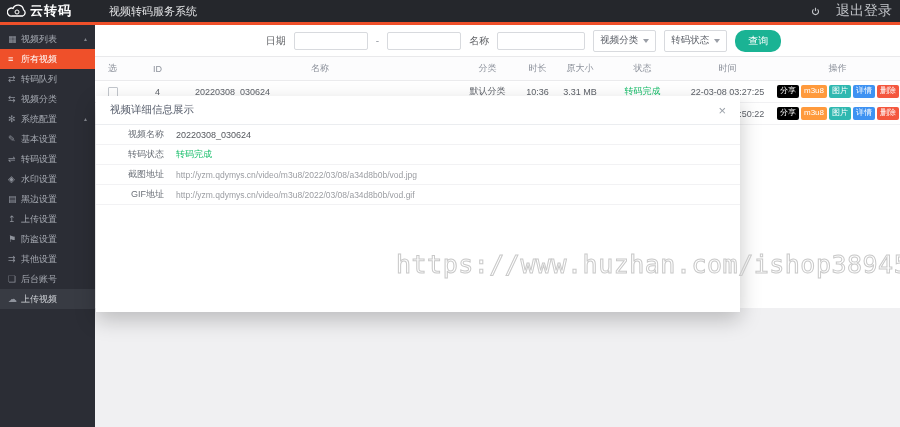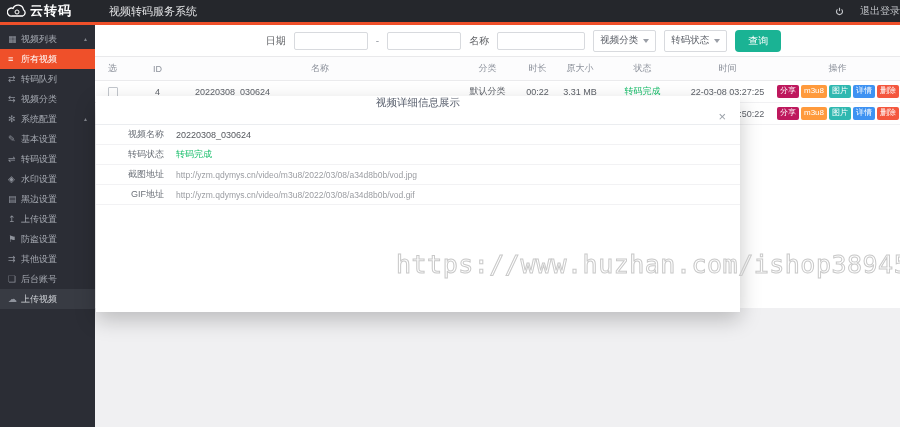--- a/index.html
+++ b/index.html
@@ -5,21 +5,21 @@
   html,body{margin:0;padding:0;}
   body{width:900px;height:427px;font-family:"Liberation Sans","DejaVu Sans",sans-serif;}
   .screen{position:relative;width:900px;height:427px;background:#f0f0f2;overflow:hidden;}
 
   
   .header{position:absolute;top:0;left:0;width:900px;height:22px;background:#25272c;
           border-bottom:3px solid #ef502a;display:flex;align-items:center;z-index:30;text-align:right;}
   .logo{width:95px;flex:none;display:flex;align-items:center;gap:3px;padding-left:7px;box-sizing:border-box;}
   .logo-text{color:#fff;font-size:13px;font-weight:bold;letter-spacing:1px;}
   .app-title{margin-left:14px;color:#e3e4e6;font-size:11px;}
-  .logout{margin-left:auto;margin-right:0;color:#c2c5c9;font-size:10px;display:flex;align-items:center;gap:16px;cursor:pointer;}
+  .logout{margin-left:auto;margin-right:8px;color:#c2c5c9;font-size:14px;display:flex;align-items:center;gap:16px;cursor:pointer;}
 
   
   .sidebar{position:absolute;top:25px;left:0;width:95px;height:402px;background:#2b2d35;z-index:20;padding-top:4px;box-sizing:border-box;}
   .side-item{height:20px;display:flex;align-items:center;padding:0 8px;font-size:9px;color:#a6aab2;cursor:pointer;position:relative;white-space:nowrap;}
   .side-item .ic{width:13px;font-size:9px;color:#8e929b;flex:none;}
   .side-item .arr{position:absolute;right:7px;font-size:5px;color:#83868d;}
   .side-item.active{background:#ef502a;color:#fff;}
   .side-item.active .ic{color:#fff;}
   .side-item.highlight{background:#383b43;color:#cfd2d7;}
 
@@ -28,36 +28,36 @@
   .panel{position:absolute;left:0;top:0;width:805px;height:283px;background:#fff;}
 
   .filter-bar{height:31px;border-bottom:1px solid #e9e9eb;display:flex;align-items:center;justify-content:center;
               gap:8px;font-size:10px;color:#606266;padding-left:52px;}
   .f-input{height:18px;border:1px solid #d8dade;border-radius:2px;background:#fff;width:74px;box-sizing:border-box;outline:none;font-size:10px;padding:0 4px;}
   .f-input.name{width:88px;}
   .sep{color:#9a9ea6;}
   .f-select{height:20px;border:1px solid #d8dade;border-radius:2px;display:flex;align-items:center;
             padding:0 6px;gap:5px;color:#5a5e66;font-size:9.5px;cursor:pointer;background:#fff;}
   .caret{width:0;height:0;border-left:3px solid transparent;border-right:3px solid transparent;border-top:4px solid #9a9ea6;}
-  .search-btn{background:#1ab394;color:#fff;font-size:10px;border:none;border-radius:4px;padding:4px 13px;cursor:pointer;}
+  .search-btn{background:#1ab394;color:#fff;font-size:10px;border:none;border-radius:10px;padding:4px 13px;cursor:pointer;}
 
   table{width:100%;border-collapse:collapse;table-layout:fixed;}
   th{font-size:9px;color:#8c919b;font-weight:normal;height:21px;border-bottom:1px solid #ebebed;background:#fcfcfd;text-align:center;}
   td{font-size:9px;color:#5e6269;height:19px;text-align:center;border-bottom:1px solid #f1f1f3;overflow:hidden;white-space:nowrap;}
   .name-cell{text-align:left;padding-left:10px;}
   .status-ok{color:#19be6b;}
   .cbx{appearance:none;-webkit-appearance:none;width:10px;height:10px;border:1px solid #c3c7cd;border-radius:1px;background:#fff;margin:0;vertical-align:middle;}
   .act-btn{display:inline-block;color:#fff;font-size:8px;border-radius:2px;padding:2px 3px;margin:0 1px;line-height:1.1;cursor:pointer;}
-  .ab-share{background:#be185d;} .ab-m3u8{background:#ff9a3c;} .ab-pic{background:#2fb8b0;}
+  .ab-share{background:#000000;} .ab-m3u8{background:#ff9a3c;} .ab-pic{background:#2fb8b0;}
   .ab-detail{background:#3e92f2;} .ab-del{background:#f4573e;}
 
   
   .modal{position:absolute;left:1px;top:71px;width:644px;height:216px;background:#fff;
          box-shadow:0 8px 20px rgba(0,0,0,.22);z-index:40;}
-  .modal-head{height:28px;border-bottom:1px solid #ebedf0;display:flex;align-items:center;padding:0 14px;font-size:10.5px;color:#565d6b;flex-direction:column;}
+  .modal-head{height:28px;border-bottom:1px solid #ebedf0;display:flex;align-items:center;padding:0 14px;font-size:10.5px;color:#565d6b;}
   .modal-close{margin-left:auto;color:#9aa0a8;font-size:13px;cursor:pointer;line-height:1;}
   .m-row{display:flex;align-items:center;height:19px;border-bottom:1px solid #f2f2f4;padding-left:10px;}
   .m-label{width:58px;text-align:right;font-size:9px;color:#6b7078;flex:none;}
   .m-value{margin-left:12px;font-size:9px;color:#55585e;white-space:nowrap;}
   .m-value.url{color:#9b9da2;font-size:8.5px;}
   .m-value.ok{color:#19be6b;}
 
   
   .watermark{position:absolute;left:396px;top:250px;z-index:60;pointer-events:none;
              font-family:"DejaVu Sans Mono","Liberation Mono",monospace;font-size:25px;letter-spacing:0.5px;
@@ -192,21 +192,21 @@
             <th>时间</th>
             <th>操作</th>
           </tr>
         </thead>
         <tbody>
           <tr>
             <td><input type="checkbox" class="cbx" style=""></td>
             <td>4</td>
             <td class="name-cell">20220308_030624</td>
             <td>默认分类</td>
-            <td>00:22</td>
+            <td>10:36</td>
             <td>3.31 MB</td>
             <td><span class="status-ok">转码完成</span></td>
             <td>22-03-08 03:27:25</td>
             <td>
               <span class="act-btn ab-share">分享</span><span class="act-btn ab-m3u8">m3u8</span><span class="act-btn ab-pic">图片</span><span class="act-btn ab-detail">详情</span><span class="act-btn ab-del">删除</span>
             </td>
           </tr>
           <tr>
             <td><input type="checkbox" class="cbx" style=""></td>
             <td></td>

